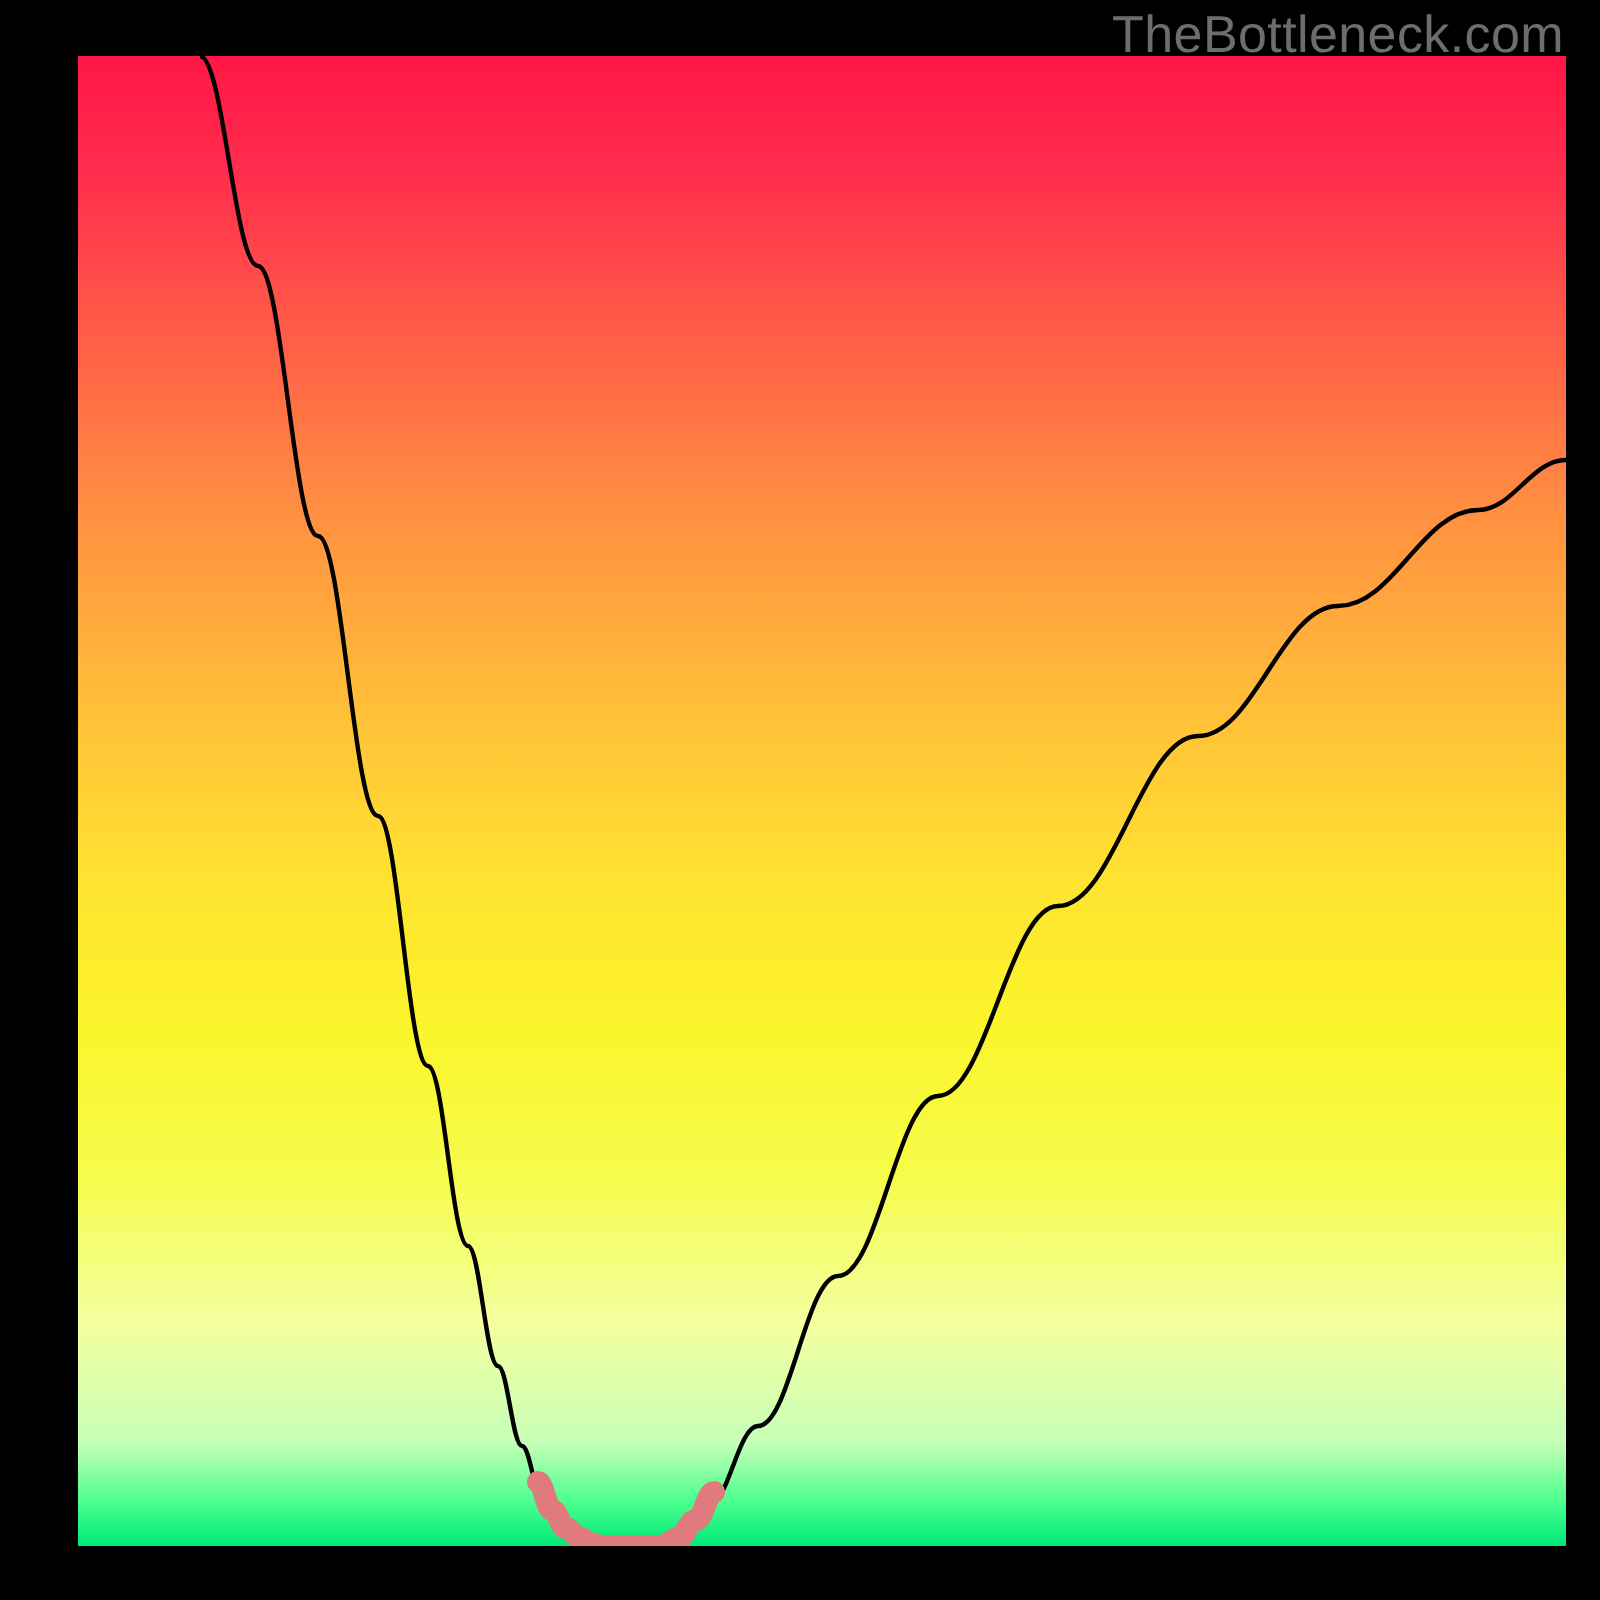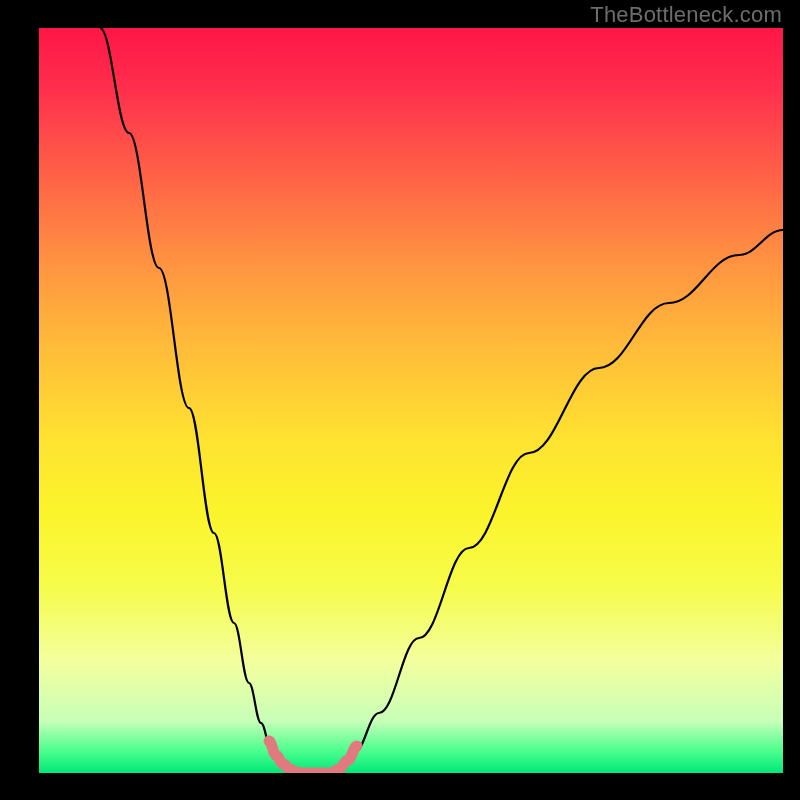--- a/index.html
+++ b/index.html
@@ -47,21 +47,21 @@
       #c8ffb8 93%,
       #4cff8e 97%,
       #00e878 100%
     );
   }
   .attribution {
     position: absolute;
     top: 2px;
     right: 18px;
     color: #6d6d6d;
-    font-size: 22px;
+    font-size: 26px;
     font-weight: 500;
     letter-spacing: 0.2px;
   }
   svg.curve {
     position: absolute;
     left: 0;
     top: 0;
     width: 100%;
     height: 100%;
   }

